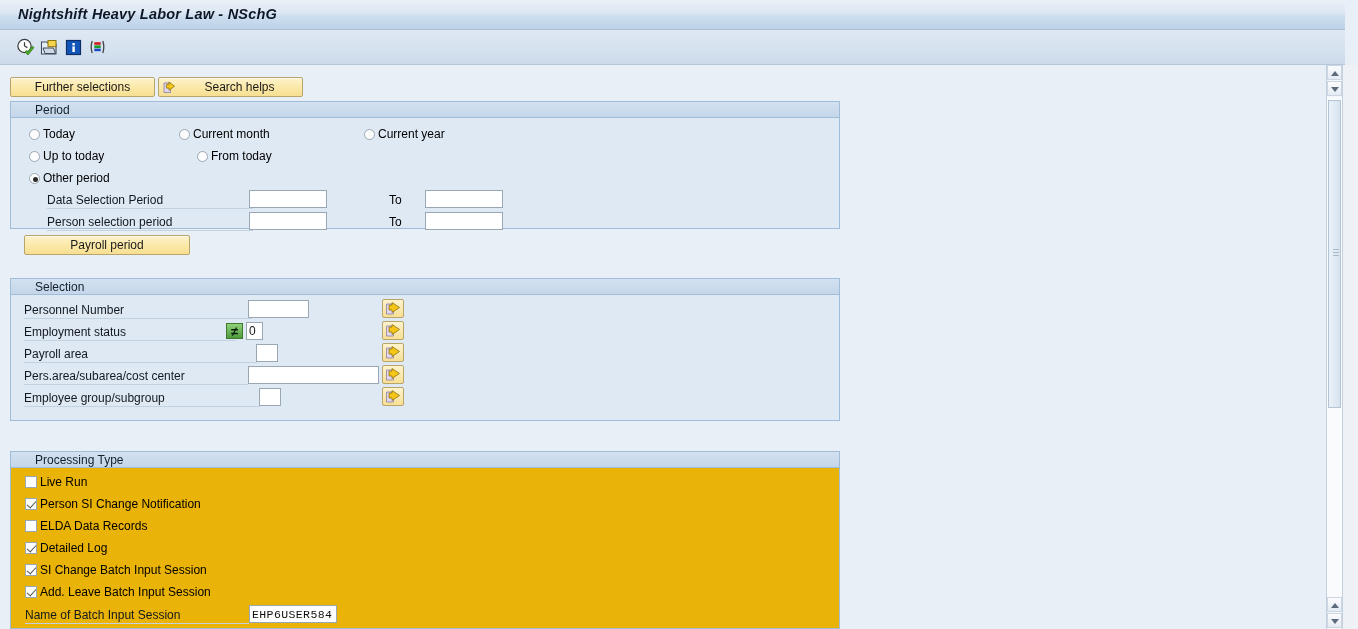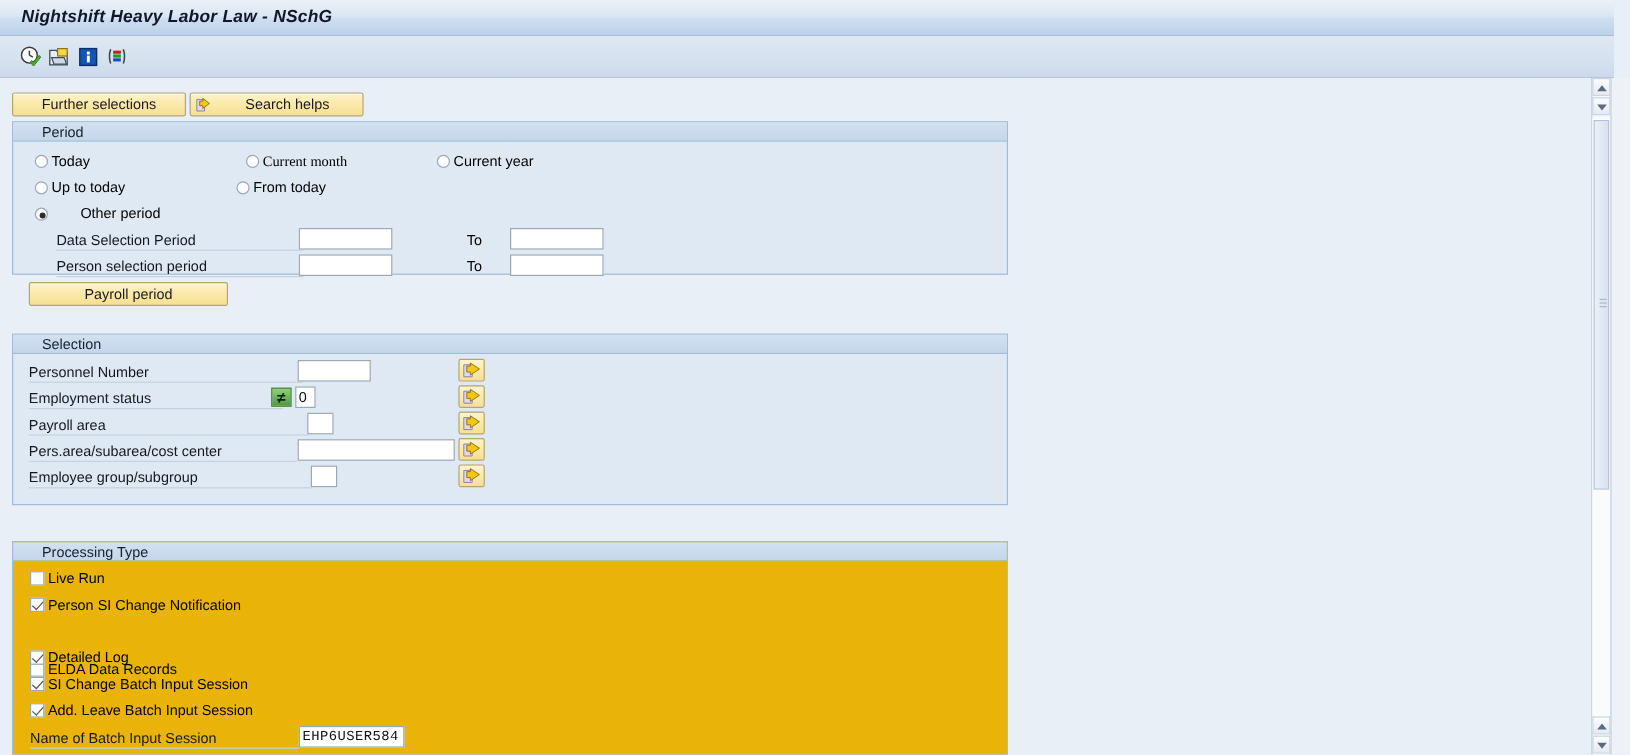--- a/index.html
+++ b/index.html
@@ -225,39 +225,39 @@
   </div>
 
   <div class="group" id="grp-period">
     <div class="ghead">Period</div>
     <div class="groupbody">
 
       <div class="radio" style="left:18px; top:9px;">
         <span class="rdot"></span>
         <span class="rlab">Today</span>
       </div>
-      <div class="radio" style="left:194px; top:9px;font-family:Liberation Serif, serif;">
+      <div class="radio" style="left:168px; top:9px;">
         <span class="rdot"></span>
         <span class="rlab">Current month</span>
       </div>
       <div class="radio" style="left:353px; top:9px;">
         <span class="rdot"></span>
         <span class="rlab">Current year</span>
       </div>
 
       <div class="radio" style="left:18px; top:31px;">
         <span class="rdot"></span>
         <span class="rlab">Up to today</span>
       </div>
       <div class="radio" style="left:186px; top:31px;">
         <span class="rdot"></span>
         <span class="rlab">From today</span>
       </div>
 
-      <div class="radio on" style="left:18px; top:53px;gap:24px;">
+      <div class="radio on" style="left:18px; top:53px;">
         <span class="rdot"></span>
         <span class="rlab">Other period</span>
       </div>
 
       <div class="flabel" style="left:36px; top:75px;">Data Selection Period</div>
       <div class="fline" style="left:36px; top:90px; width:206px;"></div>
       <input class="ipt" style="left: 238px; top: 72px; width: 78px;" value="">
       <div class="totxt" style="left:378px; top:75px;">To</div>
       <input class="ipt" style="left: 414px; top: 72px; width: 78px;" value="">
 
@@ -335,21 +335,21 @@
       <div class="cbx" style="left:14px; top:7px;">
         <span class="cbox"></span>
         <span class="clab">Live Run</span>
       </div>
 
       <div class="cbx on" style="left:14px; top:29px;">
         <span class="cbox"></span>
         <span class="clab">Person SI Change Notification</span>
       </div>
 
-      <div class="cbx" style="left:14px; top:51px;margin-top:32px;">
+      <div class="cbx" style="left:14px; top:51px;">
         <span class="cbox"></span>
         <span class="clab">ELDA Data Records</span>
       </div>
 
       <div class="cbx on" style="left:14px; top:73px;">
         <span class="cbox"></span>
         <span class="clab">Detailed Log</span>
       </div>
 
       <div class="cbx on" style="left:14px; top:95px;">

